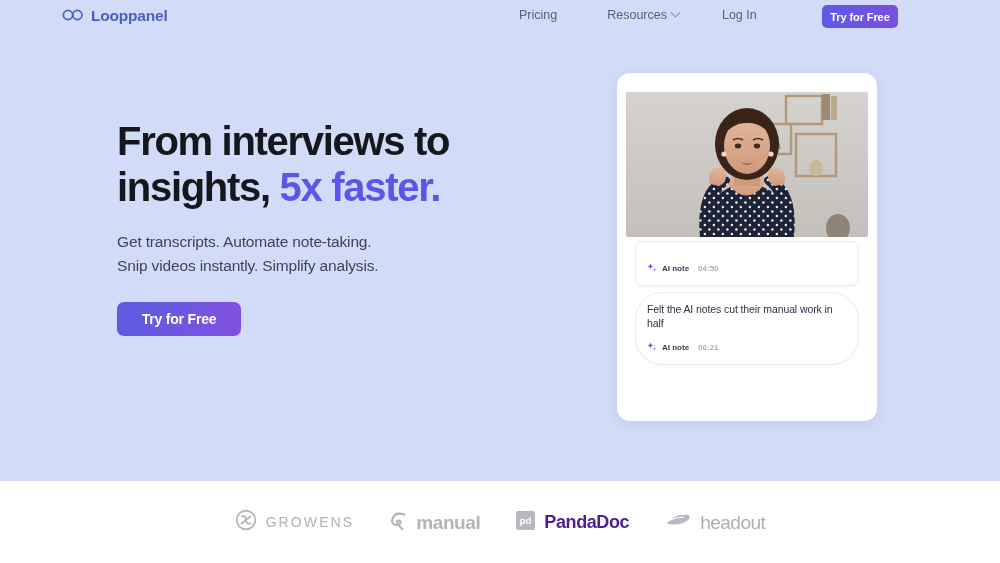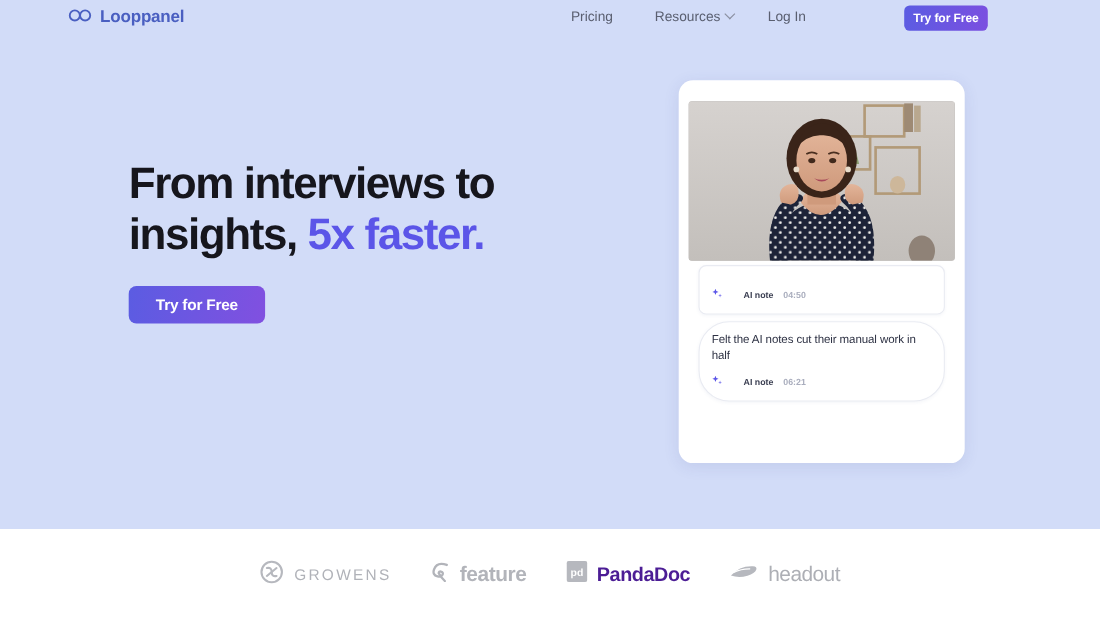--- a/index.html
+++ b/index.html
@@ -42,21 +42,21 @@
     color: #4a5fc1;
     letter-spacing: -0.2px;
     line-height: 1;
   }
 
   .nav-links {
     position: absolute;
     left: 519px; top: 9px;
     display: flex;
     align-items: center;
-    gap: 0px;
+    gap: 12px;
   }
   .nav-link {
     font-size: 12.5px;
     color: #5a5f70;
     line-height: 1;
     cursor: pointer;
     white-space: nowrap;
   }
   .nav-link.pricing { margin-right: 38px; }
   .nav-link.resources { margin-right: 31px; display: flex; align-items: center; gap: 5px; }
@@ -82,21 +82,21 @@
     justify-content: center;
     border: none;
     cursor: pointer;
     font-family: "Liberation Sans", sans-serif;
     letter-spacing: -0.1px;
   }
 
   
   .hero-copy {
     position: absolute;
-    left: 117px; top: 144px;
+    left: 117px; top: 118px;
     width: 430px;
   }
   .headline {
     font-size: 40px;
     font-weight: 700;
     line-height: 46px;
     letter-spacing: -1.3px;
     color: #16161d;
     font-family: "Liberation Sans", sans-serif;
   }
@@ -171,21 +171,20 @@
     display: flex;
     align-items: center;
     gap: 5px;
   }
   .sparkle-icon { display: block; flex: 0 0 auto; }
   .note-tag {
     font-size: 8px;
     font-weight: 700;
     color: #3b3f52;
     letter-spacing: 0px;
-    margin-left: 14px;
   }
   .note-time {
     font-size: 8px;
     color: #a9adbd;
     margin-left: 4px;
     font-weight: bold;
   }
 
   
   .logo-strip {
@@ -242,20 +241,24 @@
 
     <button class="nav-cta">Try for Free</button>
   </nav>
 
   <div class="hero-copy">
     <h1 class="headline">
       <span>From interviews to</span><br>
       <span>insights, </span><span class="accent">5x faster.</span>
     </h1>
 
+    <p class="subhead">
+      <span>Get transcripts. Automate note-taking.</span><br>
+      <span>Snip videos instantly. Simplify analysis.</span>
+    </p>
 
     <button class="hero-cta">Try for Free</button>
   </div>
 
   <div class="visual-card">
 
     <div class="video-frame">
       <svg viewBox="0 0 242 145" preserveAspectRatio="xMidYMid slice">
         <defs>
           <linearGradient id="wall" x1="0" y1="0" x2="0" y2="1">
@@ -358,21 +361,21 @@
     </span>
     <span class="logo-word">GROWENS</span>
   </div>
 
   <div class="logo-item logo-airtel">
     <span>
       <svg width="17" height="19" viewBox="0 0 17 19">
         <path d="M14.2 3.6 q-9 -3.2 -11.6 4 q-1.8 5 3.2 6.4 q3.6 1 4.6 -1.8 q0.7 -2.2 -1.6 -2.6 q-1.8 -0.3 -2 1.4 q2.4 4.2 5.6 7.2" fill="none" stroke="#b2b4ba" stroke-width="2.1" stroke-linecap="round" stroke-linejoin="round"></path>
       </svg>
     </span>
-    <span class="logo-word">feature</span>
+    <span class="logo-word">manual</span>
   </div>
 
   <div class="logo-item logo-pandadoc">
     <span>
       <svg width="19" height="19" viewBox="0 0 19 19">
         <rect width="19" height="19" rx="2" fill="#b6b8be"></rect>
         <text x="9.5" y="13.4" font-family="Liberation Sans, sans-serif" font-size="9.5" font-weight="700" fill="#ffffff" text-anchor="middle">pd</text>
       </svg>
     </span>
     <span class="logo-word">PandaDoc</span>

